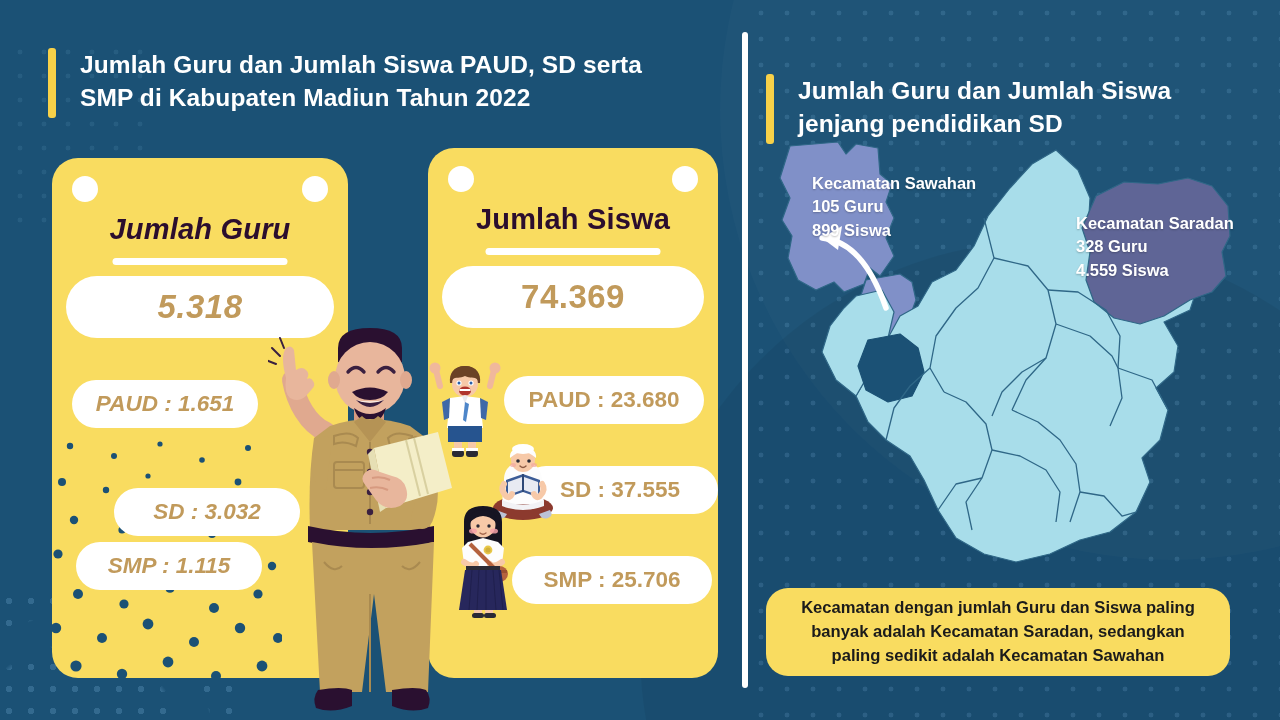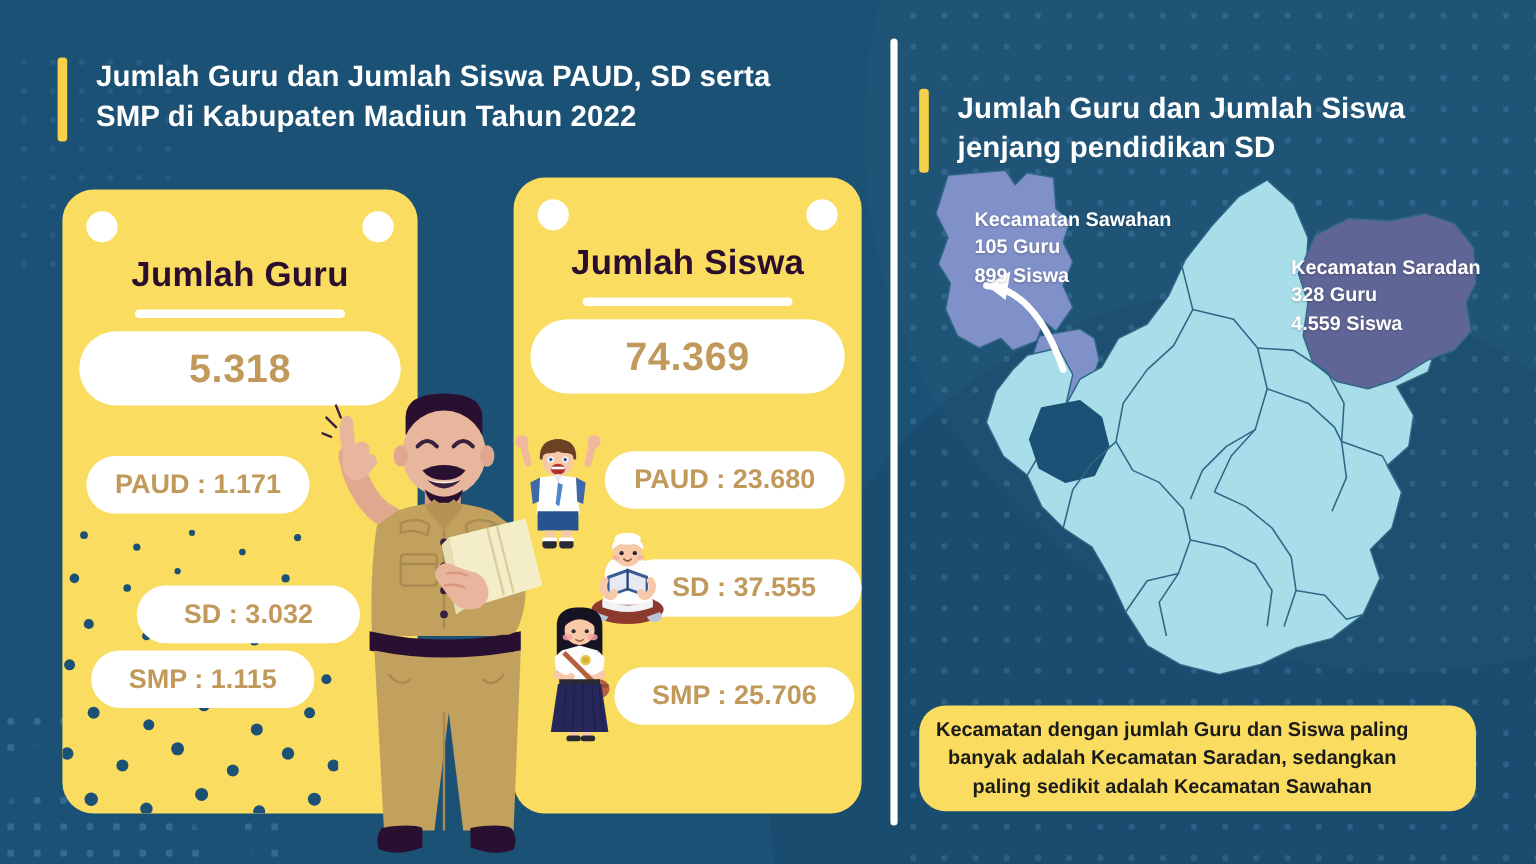--- a/index.html
+++ b/index.html
@@ -63,21 +63,21 @@
     position: absolute; left: 742px; top: 32px; width: 6px; height: 656px;
     background: #ffffff; border-radius: 3px;
   }
 
   
   .stat-card {
     position: absolute;
     background: #f9dc60;
     border-radius: 26px;
   }
-  #card-guru  { left: 52px;  top: 158px; width: 296px; height: 520px; }
+  #card-guru  { left: 52px;  top: 158px; width: 296px; height: 520px; font-style: italic; }
   #card-siswa { left: 428px; top: 148px; width: 290px; height: 530px; }
 
   .card-dot {
     position: absolute; width: 26px; height: 26px; border-radius: 50%;
     background: #ffffff;
   }
   .card-dot.left  { left: 20px; top: 18px; }
   .card-dot.right { right: 20px; top: 18px; }
 
   .card-heading {
@@ -126,21 +126,21 @@
     position: absolute; color: #ffffff; font-weight: bold; font-size: 16.5px;
     line-height: 1.42; white-space: pre-line; text-shadow: 0 1px 2px rgba(0,0,0,.25);
   }
   #label-sawahan { left: 52px;  top: 32px; }
   #label-saradan { left: 316px; top: 72px; }
 
   
   #caption {
     position: absolute; left: 766px; top: 588px; width: 464px; height: 88px;
     background: #f9dc60; border-radius: 22px;
-    display: flex; align-items: center; justify-content: flex-start;
+    display: flex; align-items: center; justify-content: center;
     padding: 0 14px;
   }
   #caption .caption-text {
     color: #1b1b1b; font-weight: bold; font-size: 16.6px; line-height: 1.45;
     text-align: center; white-space: pre-line;
   }
 
   
   .illus { position: absolute; }
   #illus-teacher { left: 268px; top: 312px; width: 210px; height: 408px; }
@@ -219,21 +219,21 @@
       </svg>
     </div>
 
     <div class="card-dot left"></div>
     <div class="card-dot right"></div>
 
     <div class="card-heading">Jumlah Guru</div>
     <div class="card-rule"></div>
     <div class="big-pill">5.318</div>
 
-    <div class="sub-pill" id="guru-paud">PAUD : 1.171</div>
+    <div class="sub-pill" id="guru-paud">PAUD : 1.651</div>
     <div class="sub-pill" id="guru-sd">SD : 3.032</div>
     <div class="sub-pill" id="guru-smp">SMP : 1.115</div>
   </div>
 
   <div class="stat-card" id="card-siswa">
     <div class="card-dot left"></div>
     <div class="card-dot right"></div>
 
     <div class="card-heading">Jumlah Siswa</div>
     <div class="card-rule"></div>

